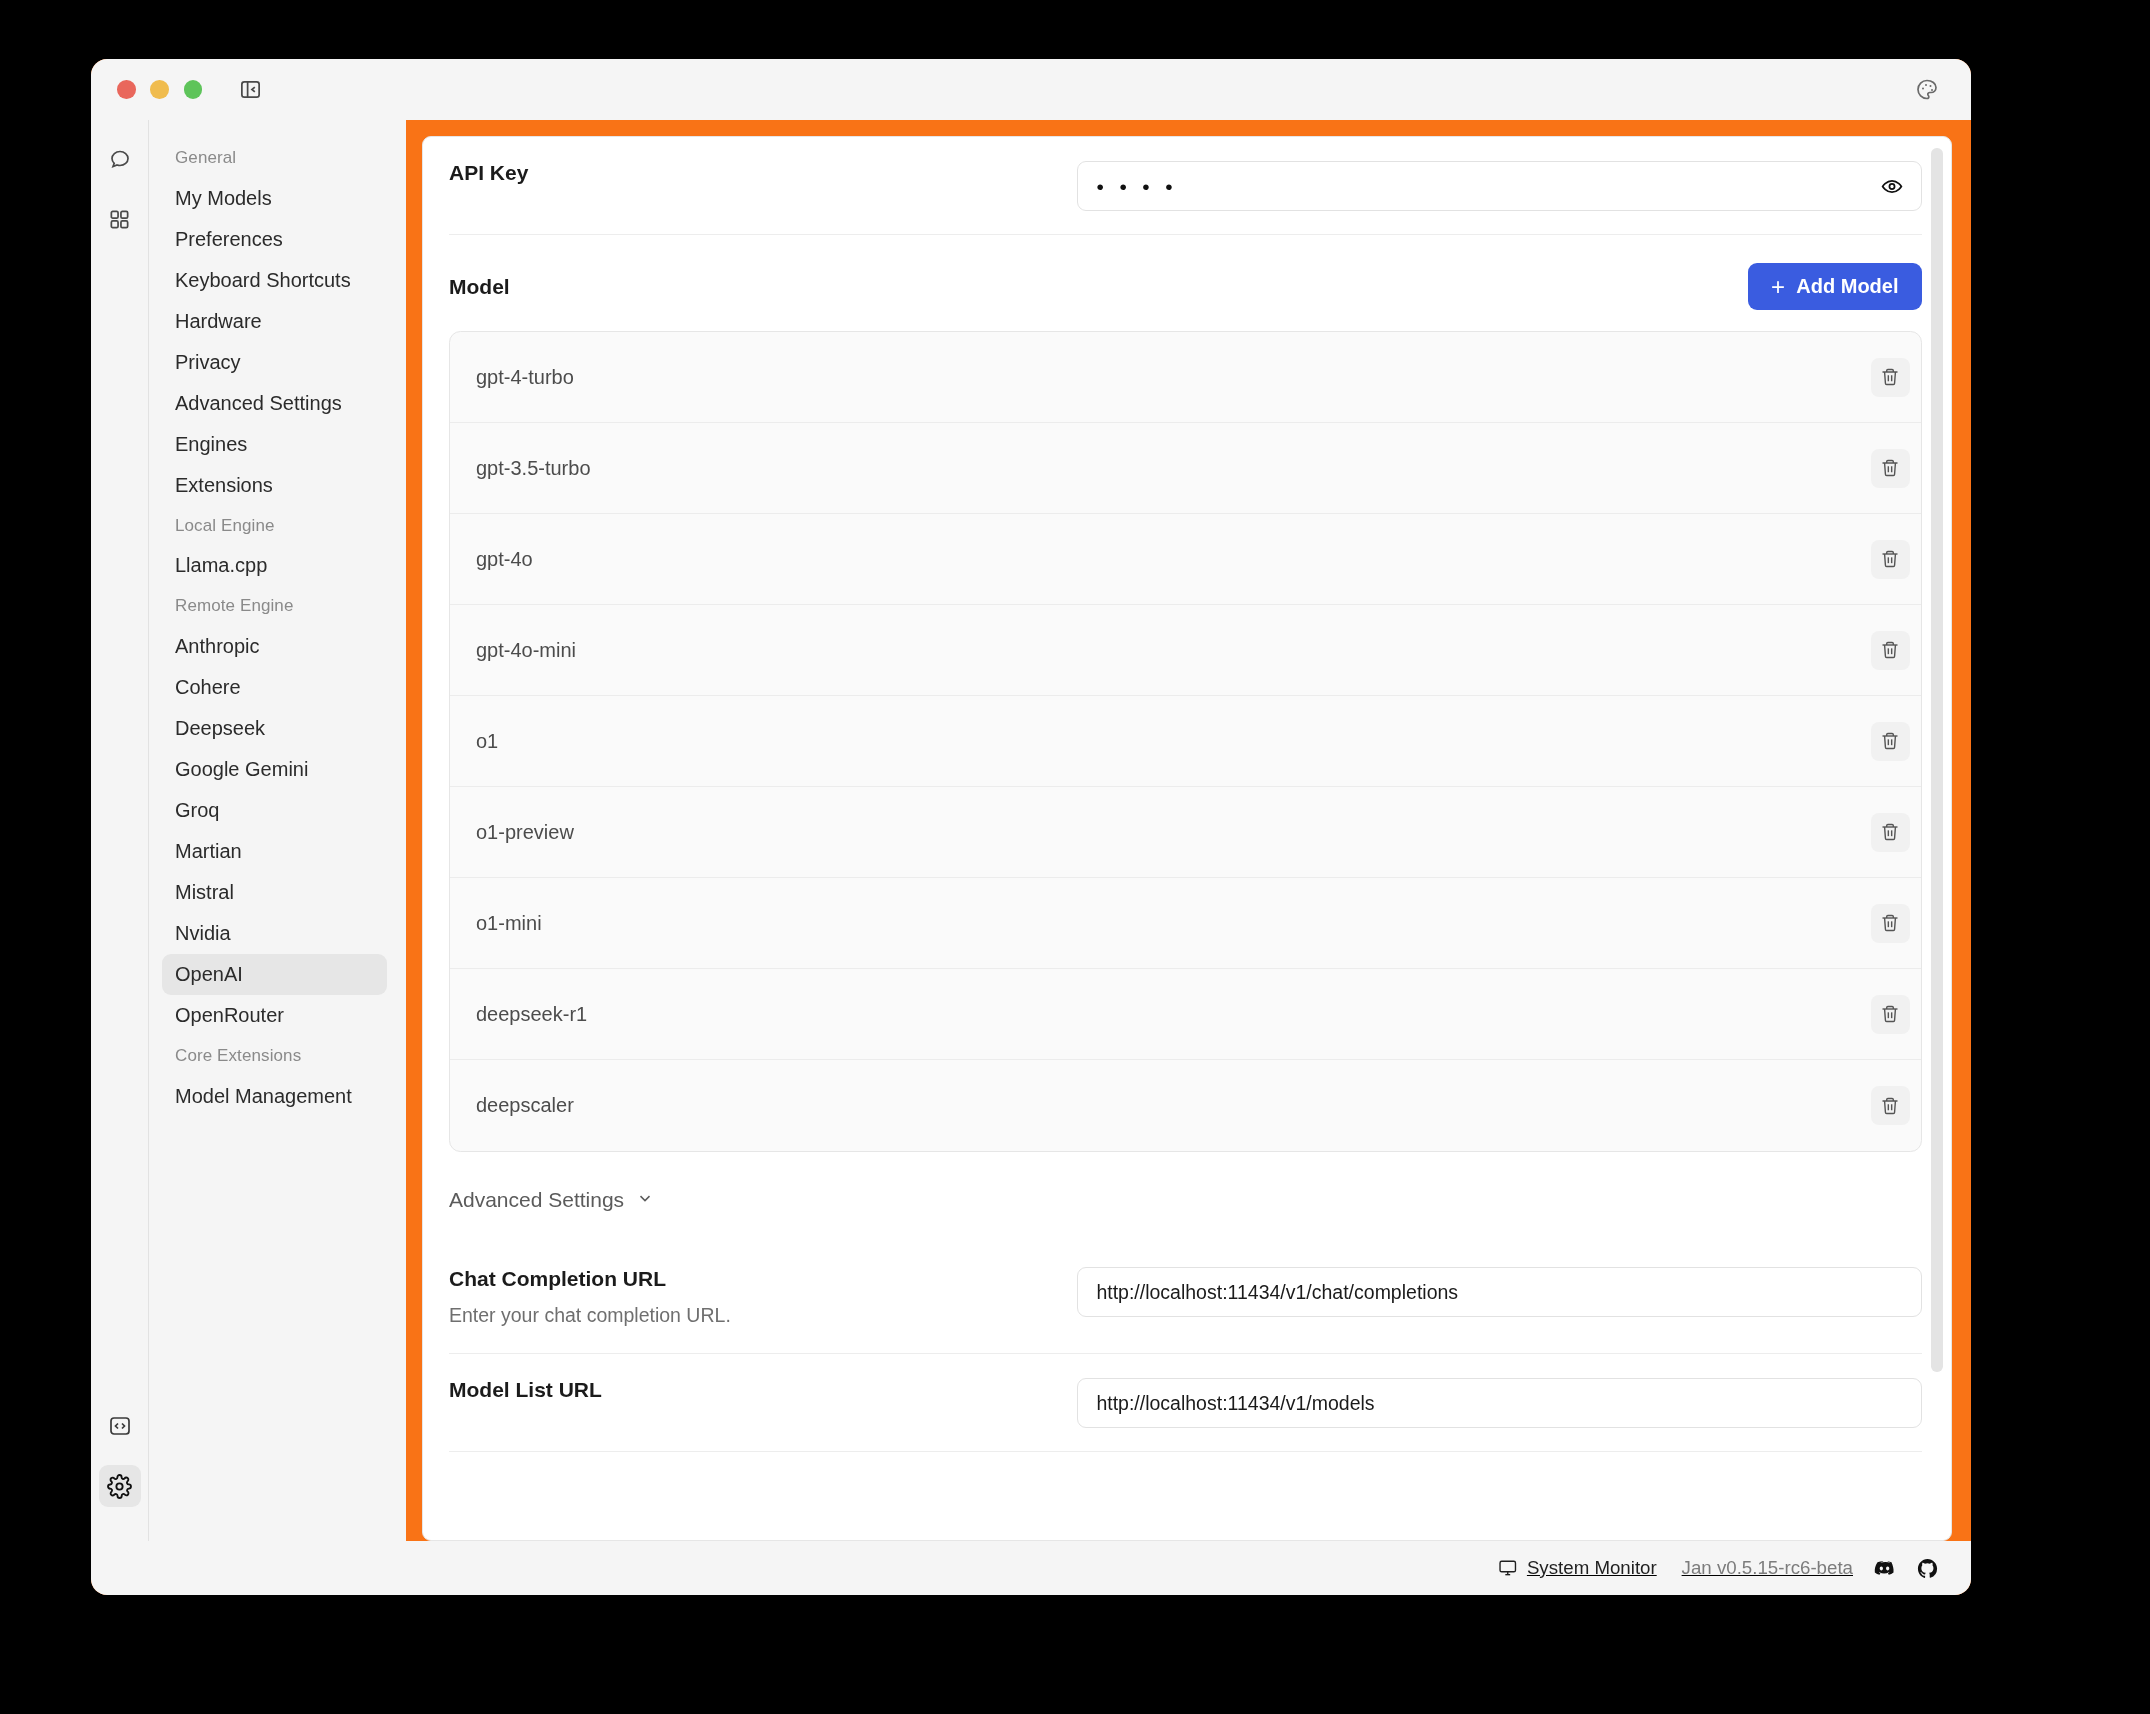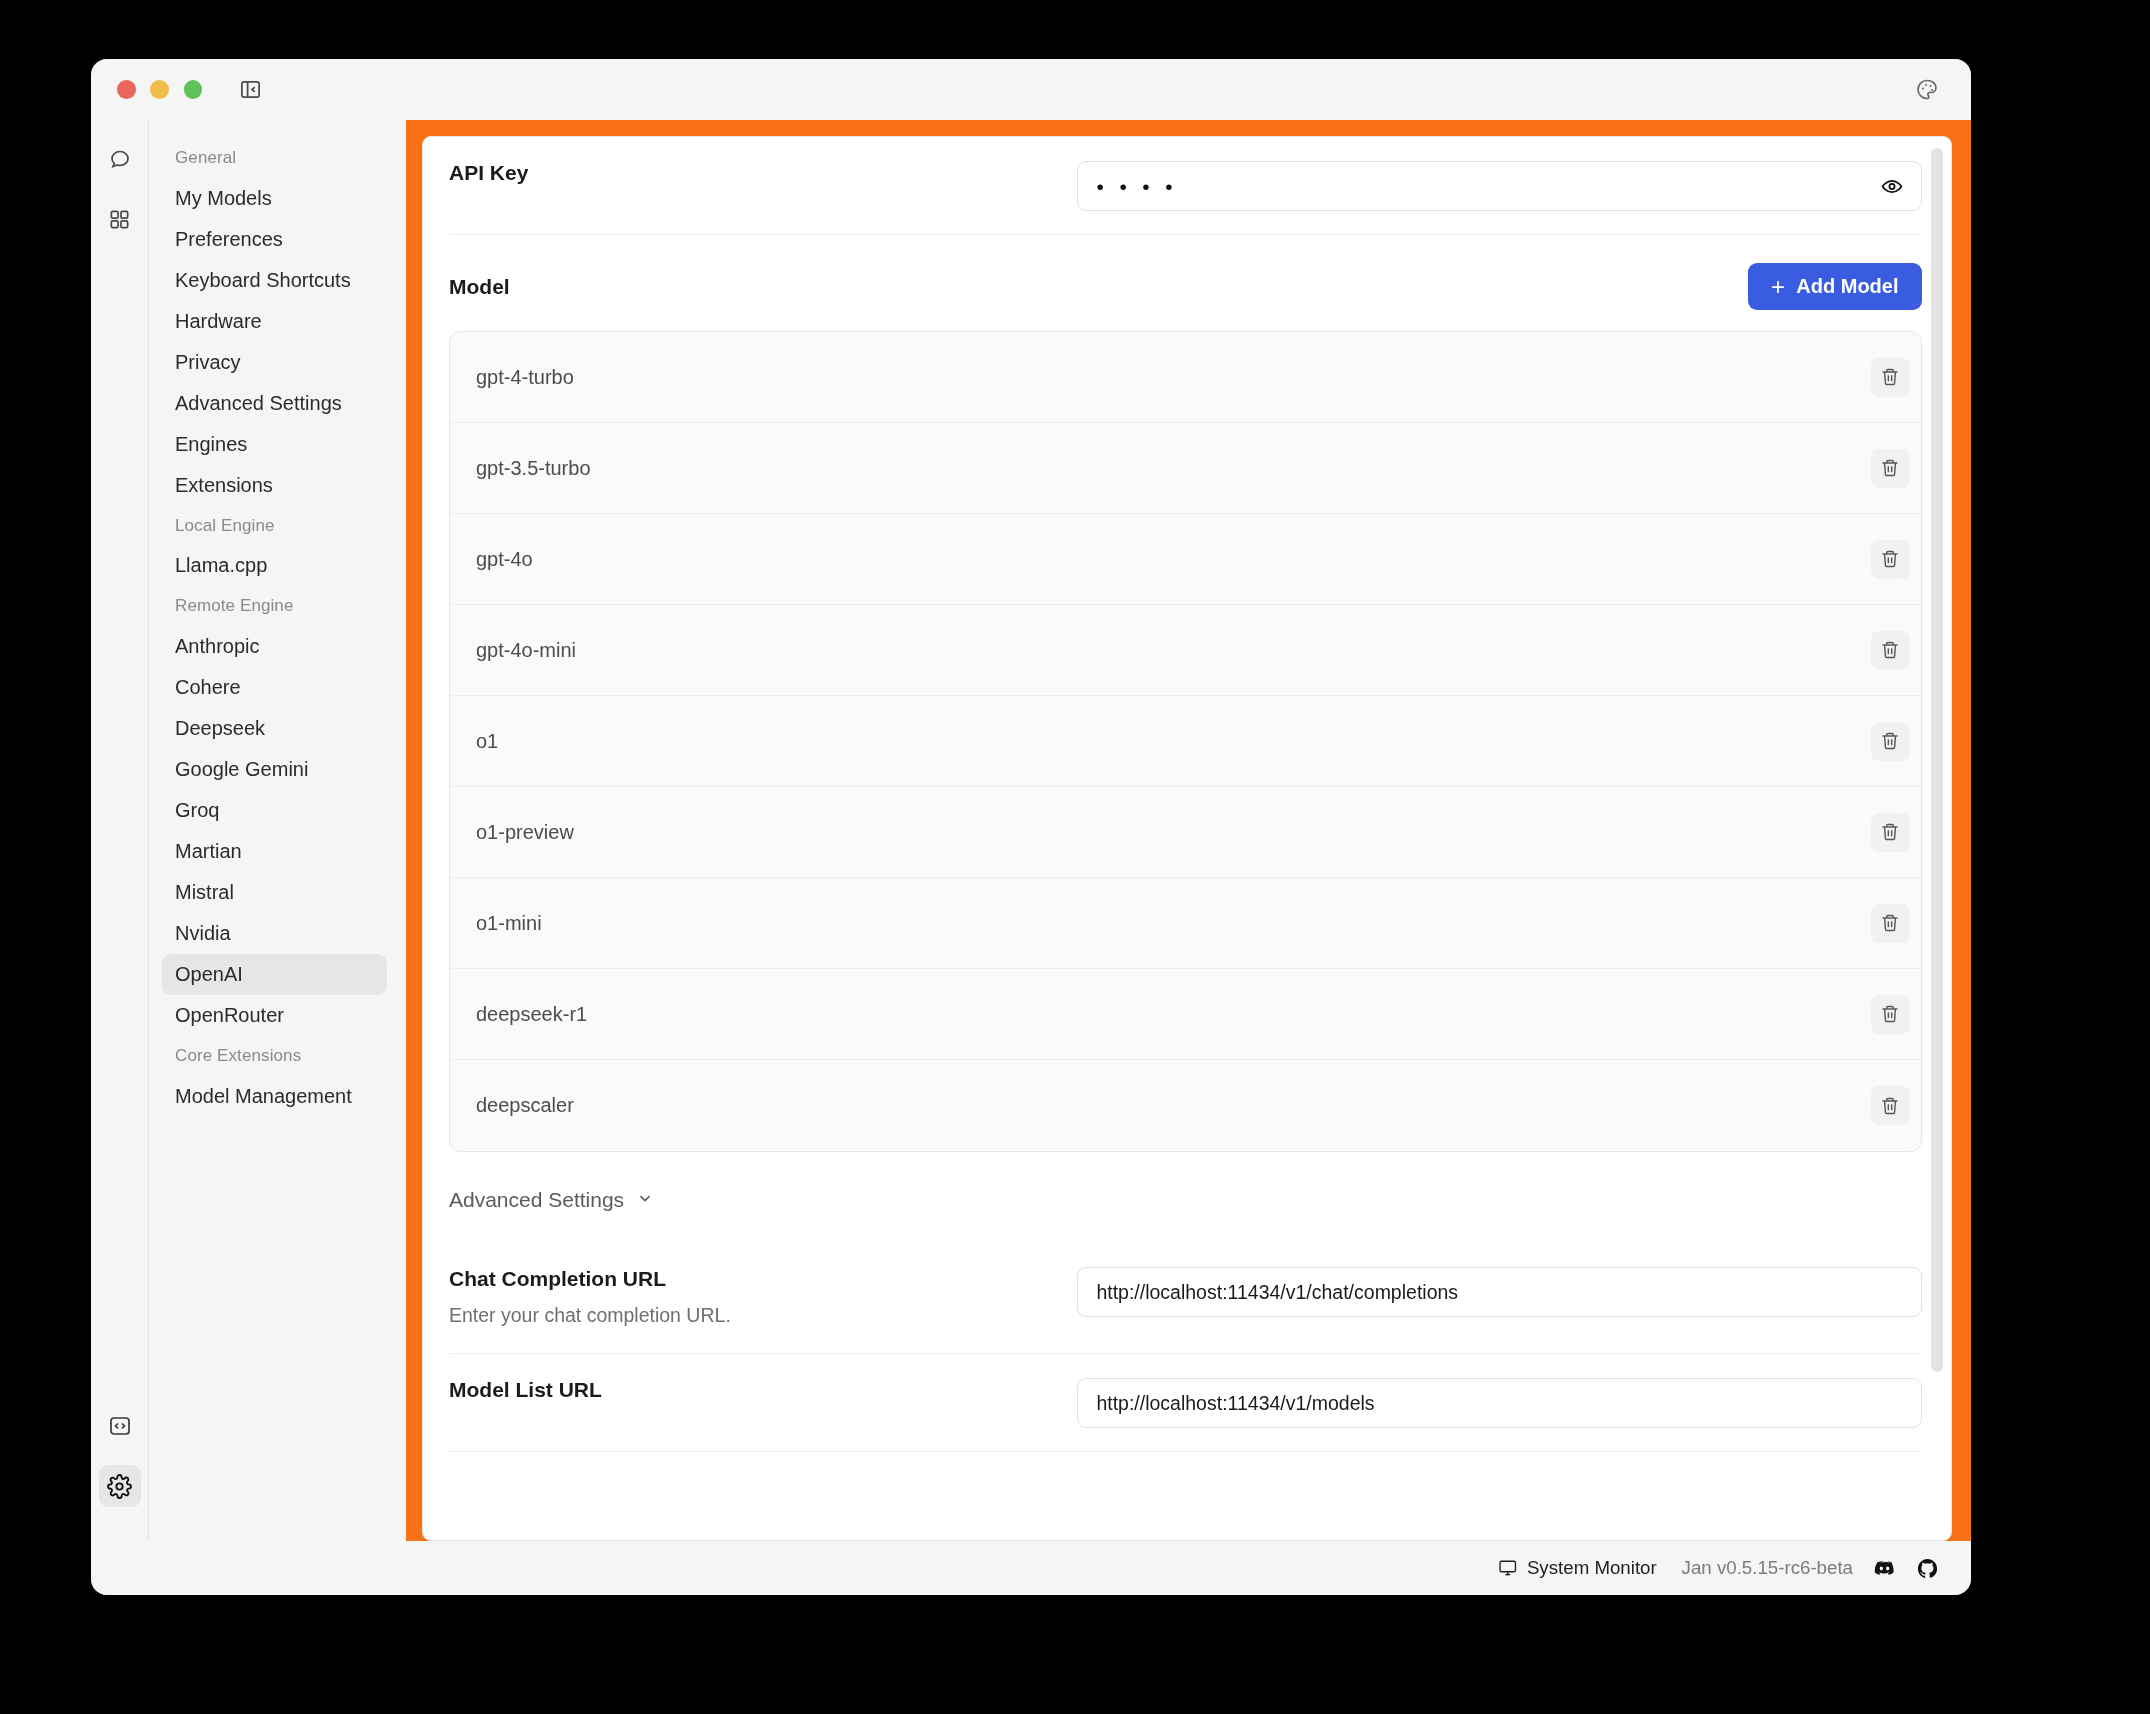--- a/index.html
+++ b/index.html
@@ -239,20 +239,21 @@
   .statusbar {
     height: 54px;
     flex: 0 0 54px;
     display: flex;
     align-items: center;
     justify-content: flex-end;
     gap: 20px;
     padding: 0 32px 0 0;
     background: #f5f5f5;
     font-size: 0;
+    text-decoration: underline;
   }
   .sb-item { display: flex; align-items: center; gap: 9px; }
   .sb-text { font-size: 18.7px; color: #1f1f1f; }
   .sb-version { font-size: 18.7px; color: #7c7c7c; margin-left: 4.9px; }
   .sb-icon { display: flex; align-items: center; }
 </style>
 </head>
 <body>
 
 <div class="window">

